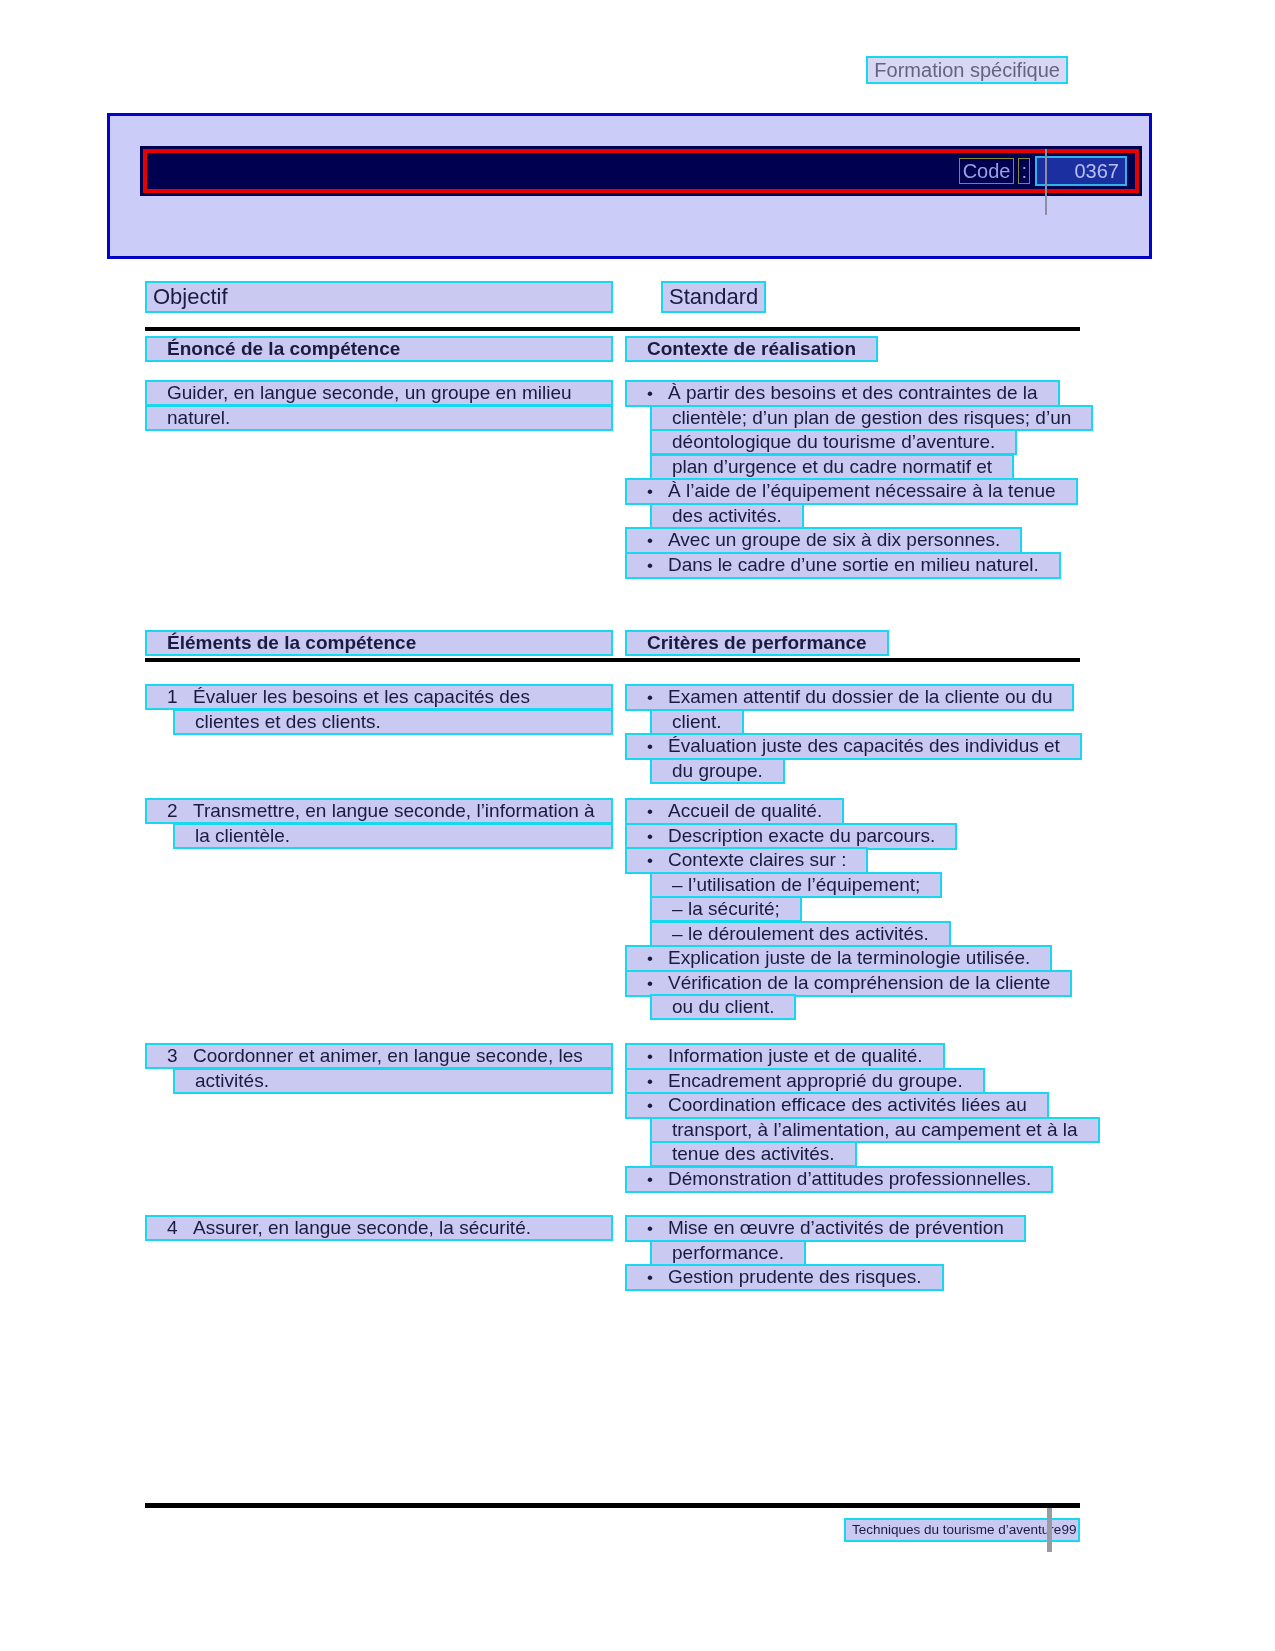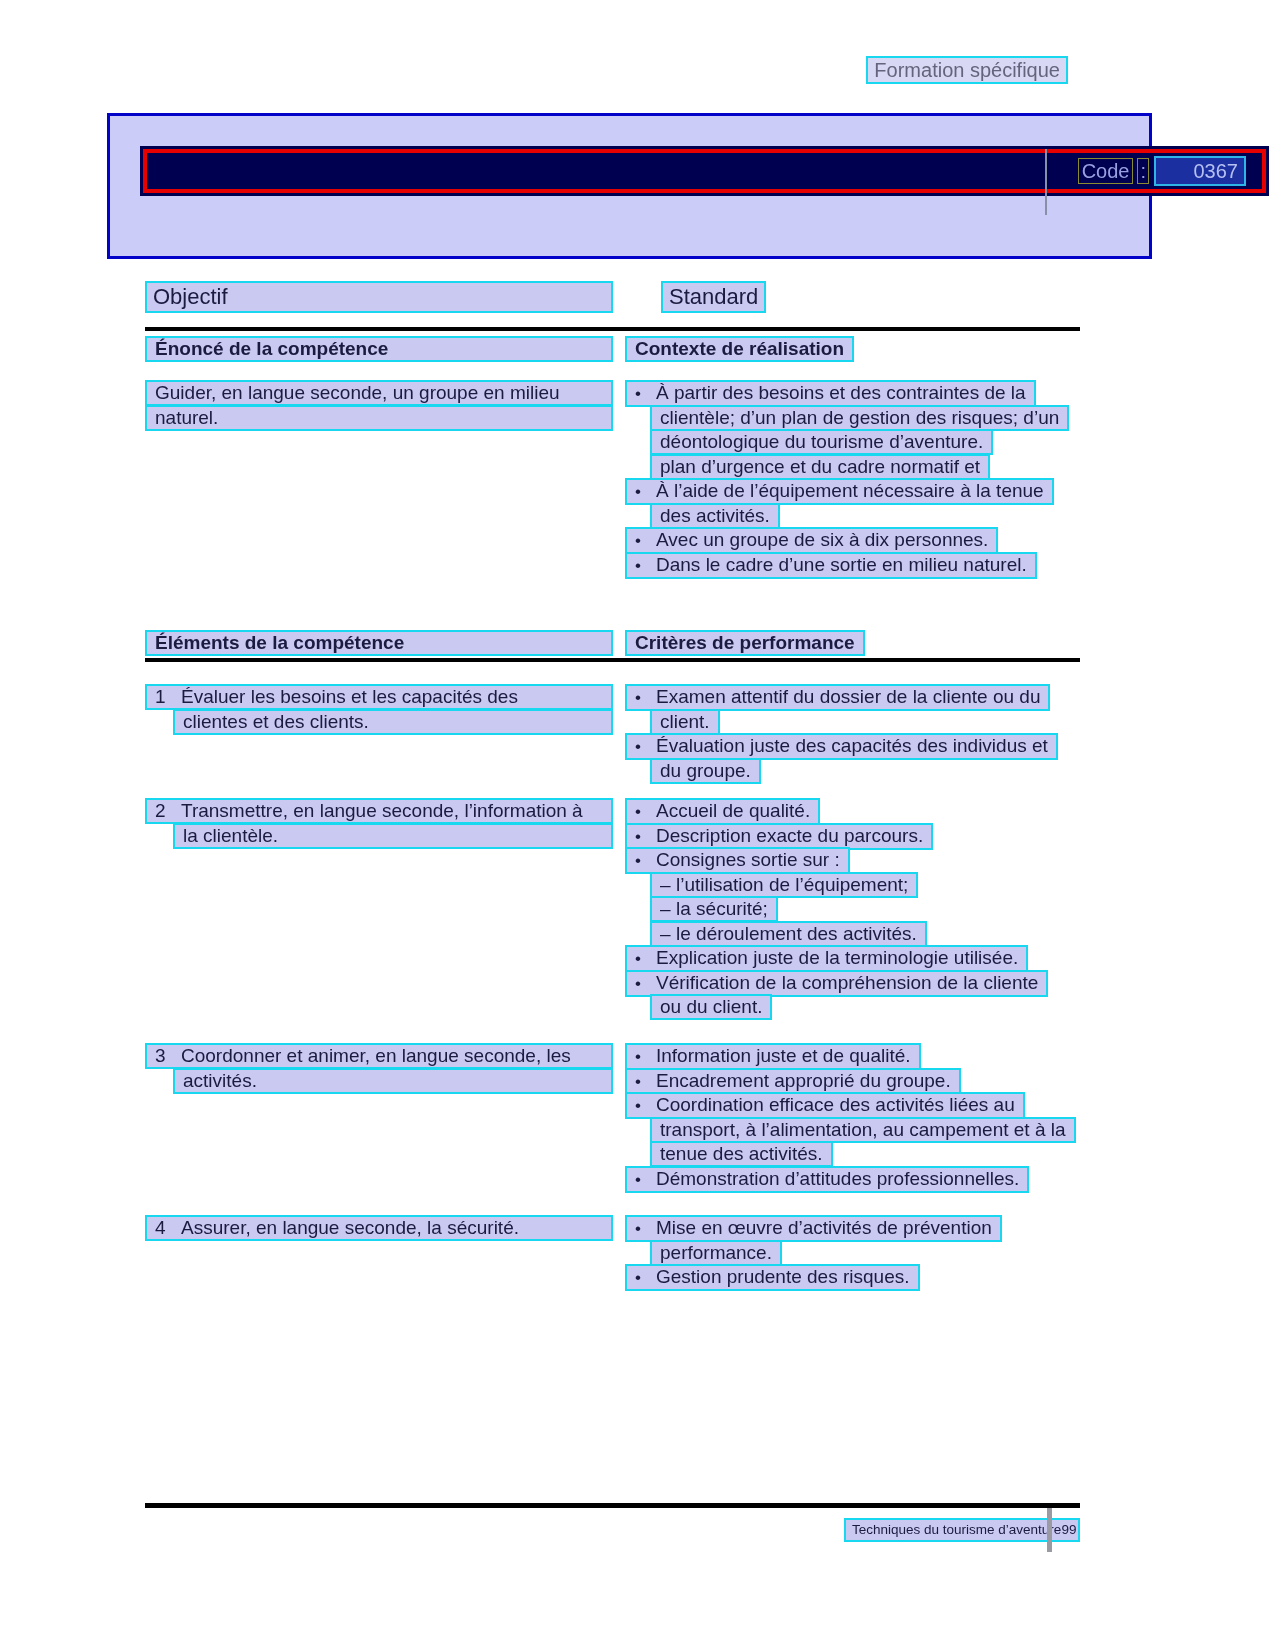--- a/index.html
+++ b/index.html
@@ -5,21 +5,21 @@
   html,body{margin:0;padding:0;background:#ffffff;}
   .page{
     position:relative;width:1275px;height:1651px;background:#fff;
     font-family:"Liberation Sans","DejaVu Sans",sans-serif;
     color:var(--text,#1b1b40);overflow:hidden;
   }
   
   .hl{
     background:var(--highlight_fill,#c9c9f2);
     border:2px solid var(--highlight_border,#17d8ef);
-    padding:1px 8px;display:inline-block;font-size:19px;line-height:20px;
+    padding:1px 20px;display:inline-block;font-size:19px;line-height:20px;
     white-space:pre;color:var(--text,#1b1b40);
   }
   .bar{display:block;box-sizing:border-box;width:100%;}
   .indent{margin-left:28px;width:calc(100% - 28px);}
   .bold{font-weight:bold;}
   .hdr22{font-size:22px;line-height:26px;padding:1px 6px;}
   .line{height:24.5px;overflow:visible;}
   .num{display:inline-block;width:26px;}
   .blt{display:inline-block;width:13px;margin-right:8px;font-size:17px;}
   .dashm{display:inline-block;width:16px;}
@@ -48,24 +48,24 @@
     position:absolute;top:56px;right:207px;font-size:20px;line-height:22px;
     color:var(--label_text,#64647c);background:#d8d8f4;
     border:2px solid var(--highlight_border,#17d8ef);padding:1px 6px;white-space:pre;
   }
   .banner{
     position:absolute;left:107px;top:113px;width:1039px;height:140px;
     background:var(--banner_fill,#ccccf8);border:3px solid var(--banner_border,#0202c8);
     box-sizing:content-box;
   }
   .banner-inner{
-    position:absolute;left:33px;top:33px;width:1123px;height:44px;box-sizing:border-box;
+    position:absolute;left:33px;top:33px;width:996px;height:44px;box-sizing:border-box;
     background:var(--inner_fill,#000050);border:4px solid var(--inner_border,#e60000);
     outline:3px solid var(--inner_fill,#000050);
-    display:flex;align-items:center;justify-content:flex-end;padding-right:16px;
+    display:flex;align-items:center;justify-content:flex-end;padding-right:8px;
   }
   .code-label{color:#98a0e0;font-size:20px;border:1px solid #8a8a30;padding:0 3px;line-height:24px;}
   .code-colon{color:#98a0e0;font-size:20px;border:1px solid #8a8a30;padding:0 2px;margin-left:4px;line-height:24px;}
   .code-field{
     width:92px;box-sizing:border-box;border:2px solid #2fb4e8;background:#1c2fa0;
     color:#b6c0f2;text-align:right;font-size:20px;line-height:24px;padding:1px 6px;
     margin-left:5px;display:inline-block;white-space:pre;
   }
   .vline{position:absolute;left:935px;top:33px;width:2px;height:66px;background:#8890a8;}
 </style>
@@ -153,21 +153,21 @@
             <div class="line">
               <span class="hl bar"><span class="num">2</span><span>Transmettre, en langue seconde, l’information à</span></span>
             </div>
             <div class="line">
               <span class="hl bar indent"><span>la clientèle.</span></span>
             </div>
           </div>
           <div class="col-r">
             <div class="line"><span class="hl"><span class="blt">•</span><span>Accueil de qualité.</span></span></div>
             <div class="line"><span class="hl"><span class="blt">•</span><span>Description exacte du parcours.</span></span></div>
-            <div class="line"><span class="hl"><span class="blt">•</span><span>Consignes sortie sur :</span></span></div>
+            <div class="line"><span class="hl"><span class="blt">•</span><span>Contexte claires sur :</span></span></div>
             <div class="line"><span class="hl contind"><span class="dashm">–</span><span>l’utilisation de l’équipement;</span></span></div>
             <div class="line"><span class="hl contind"><span class="dashm">–</span><span>la sécurité;</span></span></div>
             <div class="line"><span class="hl contind"><span class="dashm">–</span><span>le déroulement des activités.</span></span></div>
             <div class="line"><span class="hl"><span class="blt">•</span><span>Explication juste de la terminologie utilisée.</span></span></div>
             <div class="line"><span class="hl"><span class="blt">•</span><span>Vérification de la compréhension de la cliente</span></span></div>
             <div class="line"><span class="hl contind"><span>ou du client.</span></span></div>
           </div>
         </div>
         <div class="comp-row" style="margin-top: 24.5px;">
           <div class="col-l">

